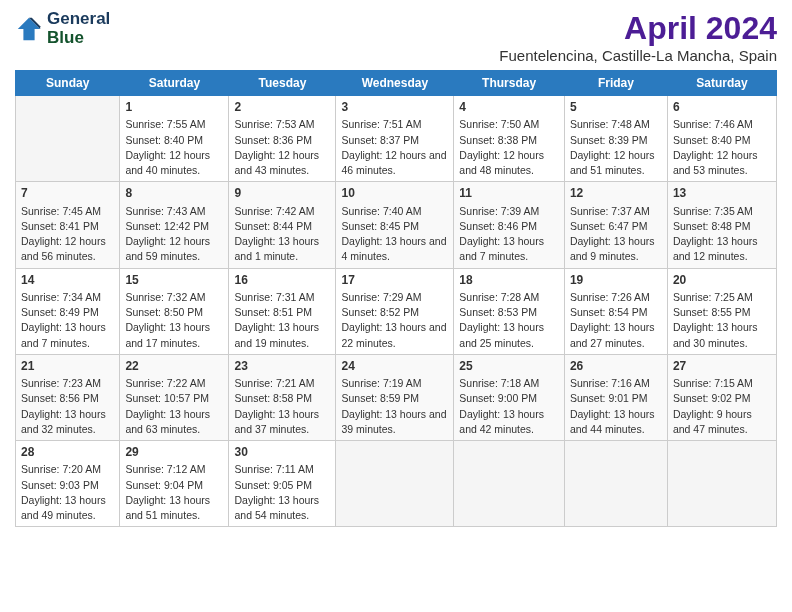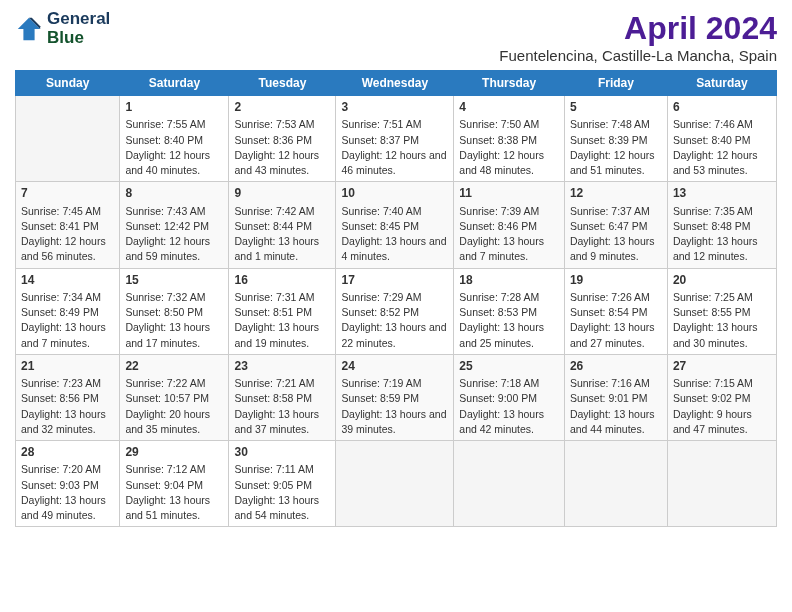--- a/index.html
+++ b/index.html
@@ -136,21 +136,21 @@
           <td><span class="day-num">14</span><span>Sunrise: 7:34 AM</span><br><span>Sunset: 8:49 PM</span><br><span>Daylight: 13 hours and 7 minutes.</span></td>
           <td><span class="day-num">15</span><span>Sunrise: 7:32 AM</span><br><span>Sunset: 8:50 PM</span><br><span>Daylight: 13 hours and 17 minutes.</span></td>
           <td><span class="day-num">16</span><span>Sunrise: 7:31 AM</span><br><span>Sunset: 8:51 PM</span><br><span>Daylight: 13 hours and 19 minutes.</span></td>
           <td><span class="day-num">17</span><span>Sunrise: 7:29 AM</span><br><span>Sunset: 8:52 PM</span><br><span>Daylight: 13 hours and 22 minutes.</span></td>
           <td><span class="day-num">18</span><span>Sunrise: 7:28 AM</span><br><span>Sunset: 8:53 PM</span><br><span>Daylight: 13 hours and 25 minutes.</span></td>
           <td><span class="day-num">19</span><span>Sunrise: 7:26 AM</span><br><span>Sunset: 8:54 PM</span><br><span>Daylight: 13 hours and 27 minutes.</span></td>
           <td><span class="day-num">20</span><span>Sunrise: 7:25 AM</span><br><span>Sunset: 8:55 PM</span><br><span>Daylight: 13 hours and 30 minutes.</span></td>
         </tr>
         <tr>
           <td><span class="day-num">21</span><span>Sunrise: 7:23 AM</span><br><span>Sunset: 8:56 PM</span><br><span>Daylight: 13 hours and 32 minutes.</span></td>
-          <td><span class="day-num">22</span><span>Sunrise: 7:22 AM</span><br><span>Sunset: 10:57 PM</span><br><span>Daylight: 20 hours and 35 minutes.</span></td>
+          <td><span class="day-num">22</span><span>Sunrise: 7:22 AM</span><br><span>Sunset: 10:57 PM</span><br><span>Daylight: 13 hours and 63 minutes.</span></td>
           <td><span class="day-num">23</span><span>Sunrise: 7:21 AM</span><br><span>Sunset: 8:58 PM</span><br><span>Daylight: 13 hours and 37 minutes.</span></td>
           <td><span class="day-num">24</span><span>Sunrise: 7:19 AM</span><br><span>Sunset: 8:59 PM</span><br><span>Daylight: 13 hours and 39 minutes.</span></td>
           <td><span class="day-num">25</span><span>Sunrise: 7:18 AM</span><br><span>Sunset: 9:00 PM</span><br><span>Daylight: 13 hours and 42 minutes.</span></td>
           <td><span class="day-num">26</span><span>Sunrise: 7:16 AM</span><br><span>Sunset: 9:01 PM</span><br><span>Daylight: 13 hours and 44 minutes.</span></td>
           <td><span class="day-num">27</span><span>Sunrise: 7:15 AM</span><br><span>Sunset: 9:02 PM</span><br><span>Daylight: 9 hours and 47 minutes.</span></td>
         </tr>
         <tr>
           <td><span class="day-num">28</span><span>Sunrise: 7:20 AM</span><br><span>Sunset: 9:03 PM</span><br><span>Daylight: 13 hours and 49 minutes.</span></td>
           <td><span class="day-num">29</span><span>Sunrise: 7:12 AM</span><br><span>Sunset: 9:04 PM</span><br><span>Daylight: 13 hours and 51 minutes.</span></td>
           <td><span class="day-num">30</span><span>Sunrise: 7:11 AM</span><br><span>Sunset: 9:05 PM</span><br><span>Daylight: 13 hours and 54 minutes.</span></td>

